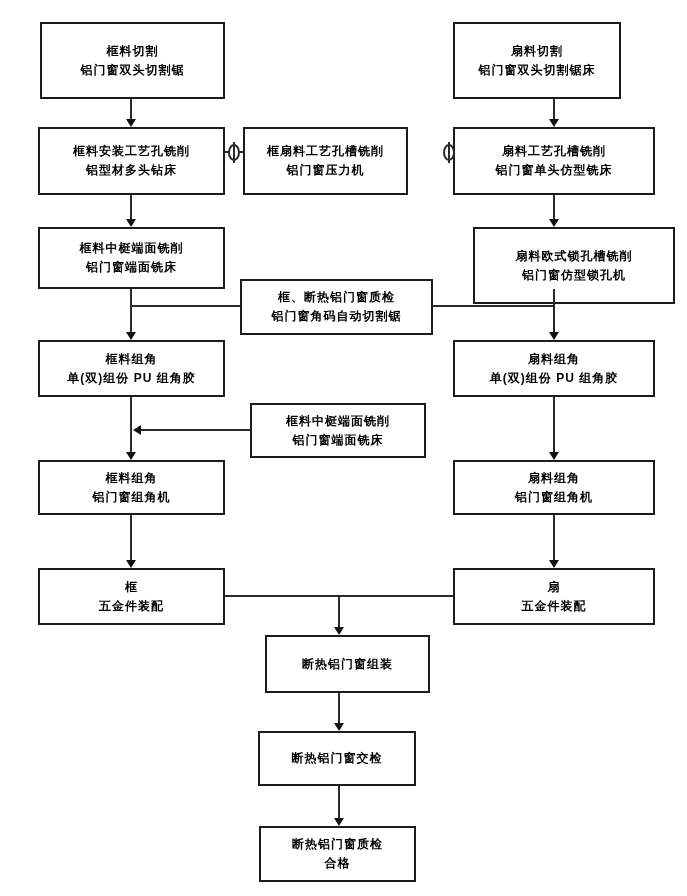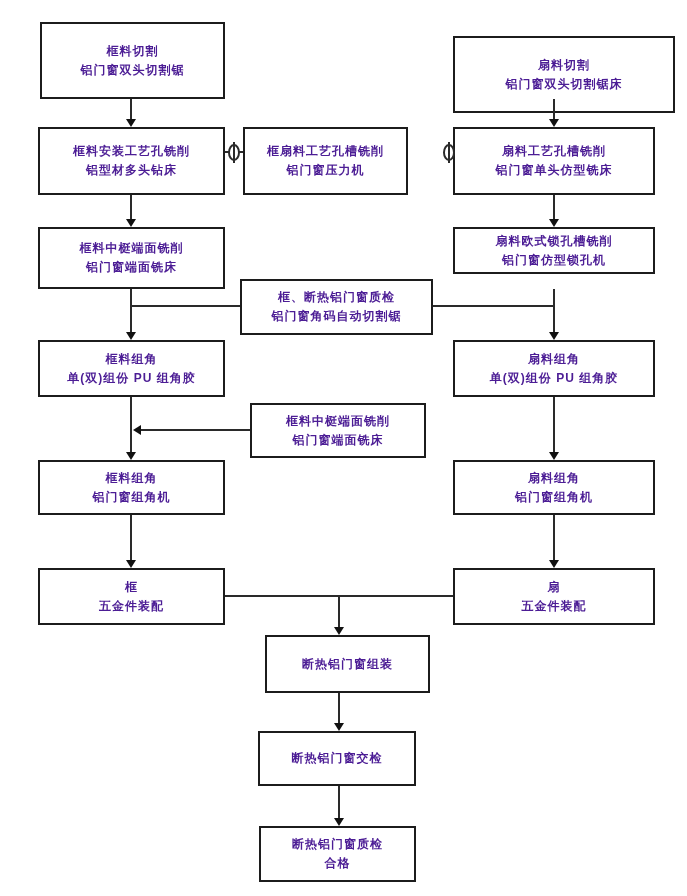--- a/index.html
+++ b/index.html
@@ -17,21 +17,21 @@
   }
   .node {
     position: absolute;
     border: 2px solid #1c1c1c;
     background: #ffffff;
     display: flex;
     flex-direction: column;
     align-items: center;
     justify-content: center;
     text-align: center;
-    color: #4c1d95;
+    color: #000000;
     font-weight: bold;
     font-size: 12px;
     line-height: 1.55;
     letter-spacing: 1px;
     box-sizing: border-box;
     padding: 2px;
   }
   .hline, .vline {
     position: absolute;
     background: #2a2a2a;
@@ -74,21 +74,21 @@
 </style>
 </head>
 <body>
 
 <div class="canvas">
 
   <div class="node" style="left:40px; top:22px; width:185px; height:77px;">
     <span>框料切割</span>
     <span>铝门窗双头切割锯</span>
   </div>
-  <div class="node" style="left:453px; top:36px; width:222px; height:77px;">
+  <div class="node" style="left:453px; top:22px; width:168px; height:77px;">
     <span>扇料切割</span>
     <span>铝门窗双头切割锯床</span>
   </div>
 
   <div class="node" style="left:38px; top:127px; width:187px; height:68px;">
     <span>框料安装工艺孔铣削</span>
     <span>铝型材多头钻床</span>
   </div>
   <div class="node" style="left:243px; top:127px; width:165px; height:68px;">
     <span>框扇料工艺孔槽铣削</span>
@@ -96,21 +96,21 @@
   </div>
   <div class="node" style="left:453px; top:127px; width:202px; height:68px;">
     <span>扇料工艺孔槽铣削</span>
     <span>铝门窗单头仿型铣床</span>
   </div>
 
   <div class="node" style="left:38px; top:227px; width:187px; height:62px;">
     <span>框料中梃端面铣削</span>
     <span>铝门窗端面铣床</span>
   </div>
-  <div class="node" style="left:453px; top:227px; width:202px; height:47px;">
+  <div class="node" style="left:473px; top:227px; width:202px; height:77px;">
     <span>扇料欧式锁孔槽铣削</span>
     <span>铝门窗仿型锁孔机</span>
   </div>
 
   <div class="node" style="left:240px; top:279px; width:193px; height:56px;">
     <span>框、断热铝门窗质检</span>
     <span>铝门窗角码自动切割锯</span>
   </div>
 
   <div class="node" style="left:38px; top:340px; width:187px; height:57px;">

